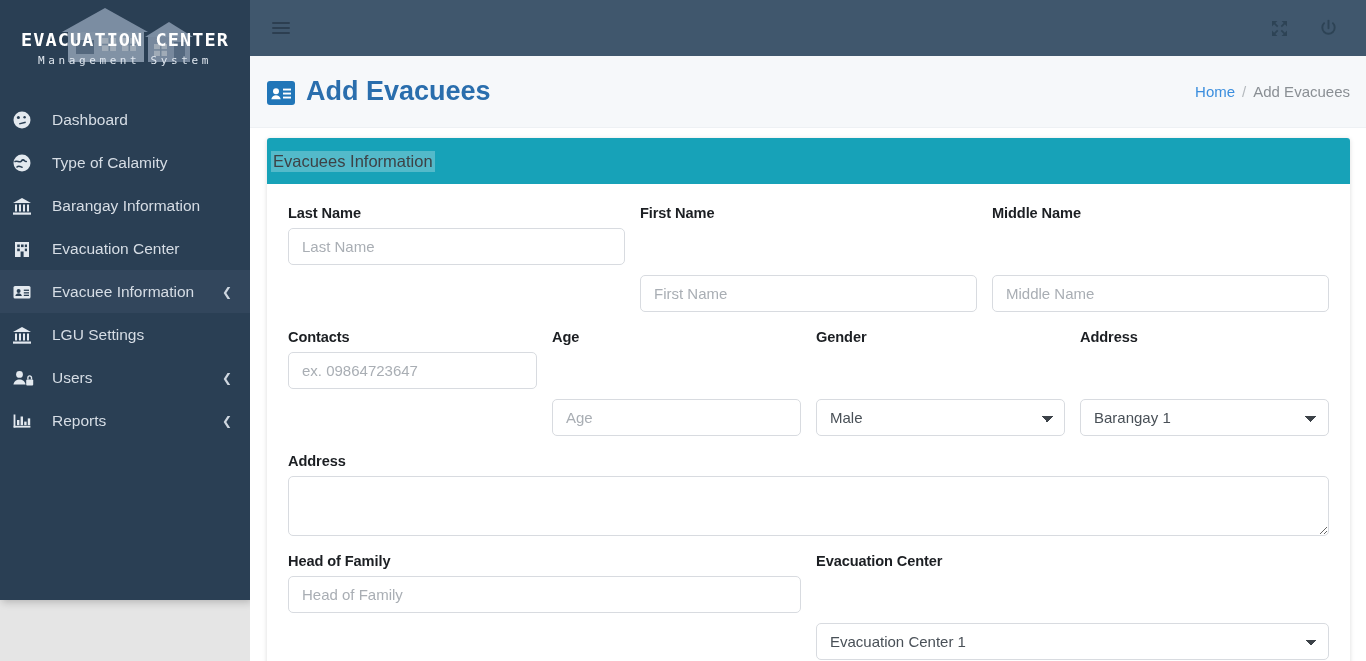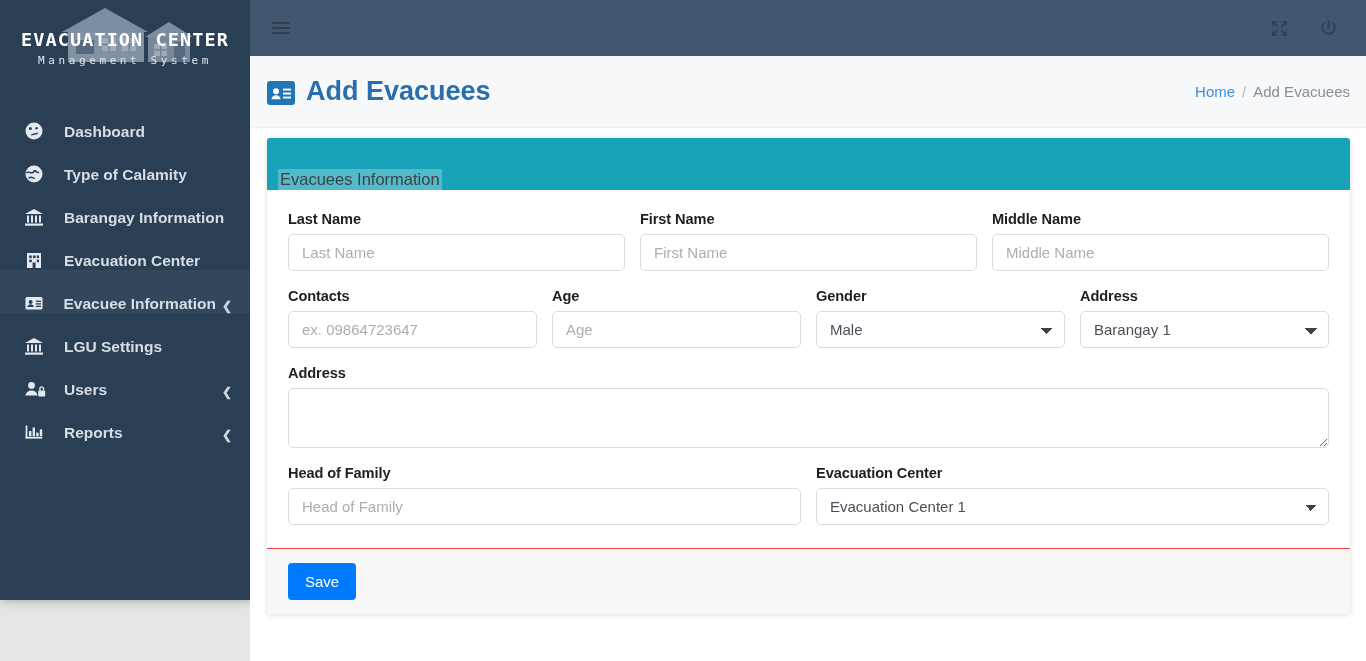--- a/index.html
+++ b/index.html
@@ -33,25 +33,24 @@
     color: #ffffff; font-size: 18.5px; font-weight: 700;
     letter-spacing: 1.1px; line-height: 1;
     font-family: "DejaVu Sans Mono", monospace;
   }
   .logo-sub {
     color: #dfe6ee; font-size: 11px; letter-spacing: 3.6px;
     margin-top: 5px; font-family: "DejaVu Sans Mono", monospace;
   }
   .nav { margin-top: 16px; }
   .nav-item {
-    display: flex; align-items: flex-end;
-    height: 43px; padding: 0 18px 0 24px;
+    display: flex; align-items: center;
+    height: 43px; padding: 0 18px 0 12px;
     color: #d6dde5; font-size: 15.5px; cursor: pointer;
     position: relative;
-    font-weight: bold;
   }
   .nav-item.active { background: #32465c; }
   .nav-ico {
     width: 26px; margin-right: 14px;
     display: flex; align-items: center; justify-content: flex-start;
     color: #e3e9ef;
   }
   .nav-label { flex: 1; white-space: nowrap; }
   .nav-caret { font-size: 12px; color: #cfd7e0; margin-left: 6px; }
 
@@ -99,34 +98,34 @@
   .bc-sep { color: #b4b9bd; }
 
   .card {
     margin: 10px 16px 0 17px;
     background: #ffffff;
     border-radius: 3px;
     box-shadow: 0 1px 5px rgba(0,0,0,0.14);
     overflow: hidden;
   }
   .card-head {
-    background: #17a2b8; height: 52px;
-    display: flex; align-items: flex-end;
-    padding: 0 11px;
+    background: #17a2b8; height: 46px;
+    display: flex; align-items: center;
+    padding: 0 4px;
   }
   .card-head-title {
     font-size: 16.5px; color: #3d4246;
     background: rgba(255,255,255,0.26);
     padding: 1px 2px;
   }
   .card-body { padding: 21px 21px 6px 21px; background: #fff; }
 
   .row { display: flex; margin-bottom: 17px; justify-content: flex-end; }
   .fg { display: flex; flex-direction: column; }
-  .fg + .fg { margin-left: 15px; }
+  .fg + .fg { margin-left: 15px; gap: 47px; }
   label.fl {
     font-size: 14.6px; font-weight: 700; color: #1c1f23;
     margin-bottom: 7px; letter-spacing: -0.1px;
   }
   .inp, .sel, .ta {
     border: 1px solid #d8dbe0; border-radius: 5px;
     height: 37px; padding: 0 13px;
     font-size: 15px; color: #495057;
     font-family: "Liberation Sans", sans-serif;
     background: #ffffff; outline: none; width: 100%;

